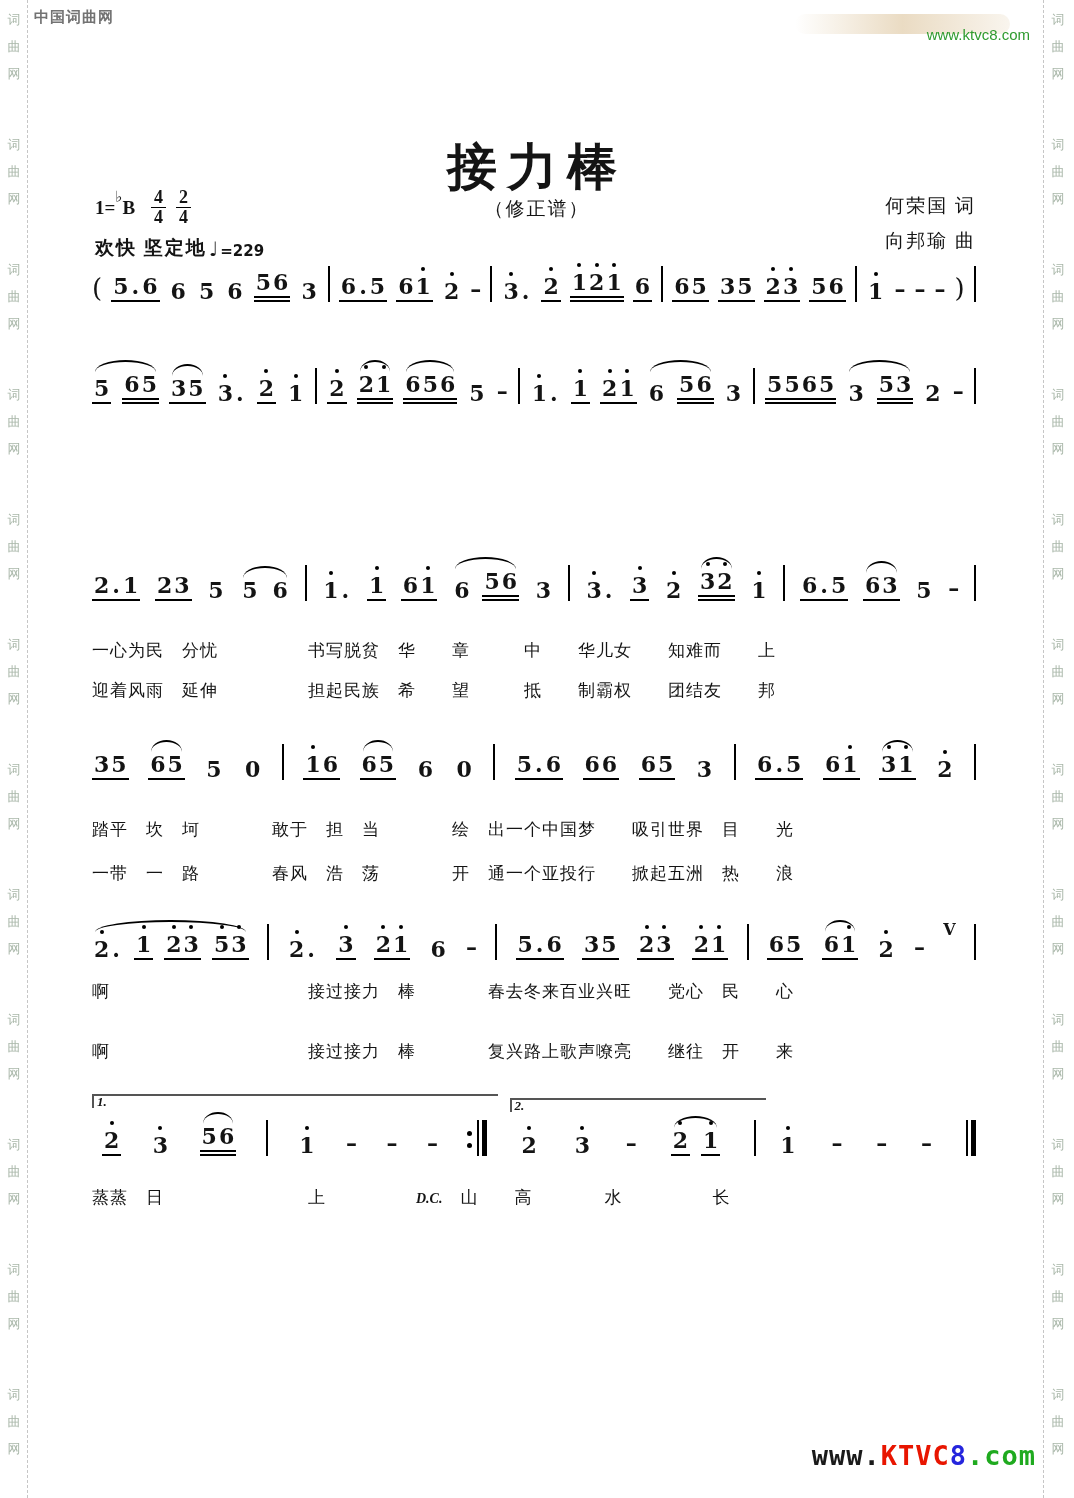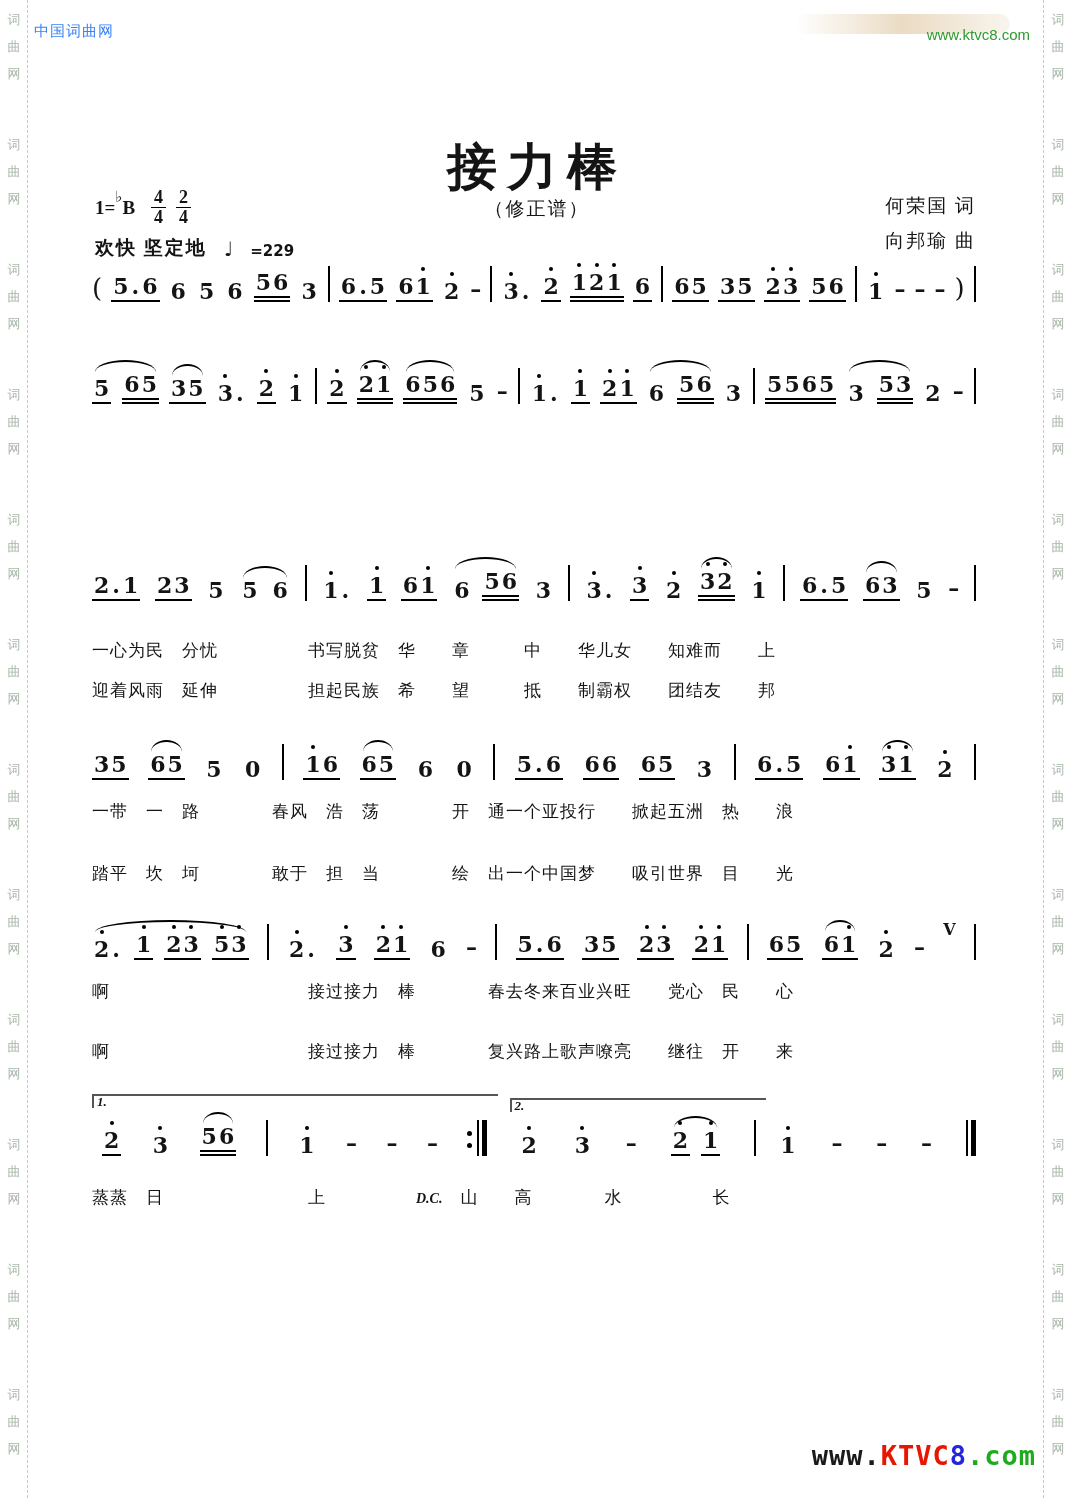--- a/index.html
+++ b/index.html
@@ -13,36 +13,36 @@
   .border-col.right{right:6px;}
   .border-col .bchar{font-size:13px;line-height:27px;color:#a9b7a9;}
   .border-col .bgap{height:44px;flex:none;}
   .vdash{position:absolute;top:0;bottom:0;width:0;border-left:1px dashed #c6c6c6;}
   .vdash.left{left:27px;}
   .vdash.right{right:30px;}
   .scan-artifact{position:absolute;top:14px;right:64px;width:215px;height:20px;border-radius:12px;
                  background:linear-gradient(90deg,rgba(214,186,140,.0),rgba(209,176,122,.45),rgba(214,186,140,.15));}
 
   
-  .site-left{position:absolute;left:34px;top:22px;font-size:15px;font-weight:400;color:#3b82f6;
+  .site-left{position:absolute;left:34px;top:8px;font-size:15px;font-weight:700;color:#737373;
              font-family:"Liberation Sans",sans-serif;letter-spacing:1px;}
   .site-right{position:absolute;right:44px;top:26px;font-size:15px;color:#2f9b2f;
               font-family:"Liberation Sans",sans-serif;}
   .song-title{position:absolute;left:0;right:0;top:134px;text-align:center;font-size:50px;font-weight:900;
               letter-spacing:10px;}
   .song-subtitle{position:absolute;left:0;right:0;top:196px;text-align:center;font-size:19px;letter-spacing:2px;}
   .credits{position:absolute;right:98px;top:188px;font-size:19px;line-height:35px;text-align:left;
            letter-spacing:2px;}
   .meta-left{position:absolute;left:95px;top:186px;}
   .keysig{font-size:19px;font-weight:700;display:flex;align-items:center;gap:6px;}
   .keysig .flat{font-size:15px;vertical-align:super;position:relative;top:-5px;}
   .frac{display:inline-flex;flex-direction:column;align-items:center;line-height:1.05;
         font-size:18px;font-weight:700;margin-left:10px;}
   .frac .num{border-bottom:1.5px solid #000;padding:0 3px;}
-  .tempo{margin-top:8px;font-size:19px;font-weight:700;letter-spacing:2px;display:flex;align-items:flex-end;gap:17px;}
+  .tempo{margin-top:8px;font-size:19px;font-weight:700;letter-spacing:2px;display:flex;align-items:flex-end;gap:2px;}
   .tempo .tnote{font-family:"DejaVu Sans",sans-serif;font-size:20px;letter-spacing:0;}
   .tempo .teq{font-family:"DejaVu Sans",sans-serif;font-size:15px;font-weight:700;letter-spacing:0;position:relative;top:-1px;}
 
   
   .systems{position:absolute;left:92px;right:98px;top:0;bottom:0;}
   .system{position:absolute;left:0;right:0;}
   .system.s1{top:252px;}  .system.s2{top:346px;}  .system.s3{top:543px;}
   .system.s4{top:726px;}  .system.s5{top:906px;}  .system.s6{top:1080px;}
 
   .notation-row{display:flex;align-items:flex-end;justify-content:space-between;gap:8px;
@@ -555,22 +555,22 @@
             <span class="cluster u1">
               <span class="d hi">3</span>
               <span class="d hi">1</span>
             </span>
           </span>
           <span class="cluster">
             <span class="d hi">2</span>
           </span>
           <span class="bar"></span>
         </div>
+        <div class="lyric-row r2"><span>踏平　坎　坷　　　　敢于　担　当　　　　绘　出一个中国梦　　吸引世界　目　　光</span></div>
         <div class="lyric-row r1"><span>一带　一　路　　　　春风　浩　荡　　　　开　通一个亚投行　　掀起五洲　热　　浪</span></div>
-        <div class="lyric-row r2"><span>踏平　坎　坷　　　　敢于　担　当　　　　绘　出一个中国梦　　吸引世界　目　　光</span></div>
       </div>
       <div class="system s5">
         <div class="notation-row">
           <span class="tok-group slur">
             <span class="cluster">
               <span class="d hi">2</span>
               <span class="aug">.</span>
             </span>
             <span class="cluster u1">
               <span class="d hi">1</span>

